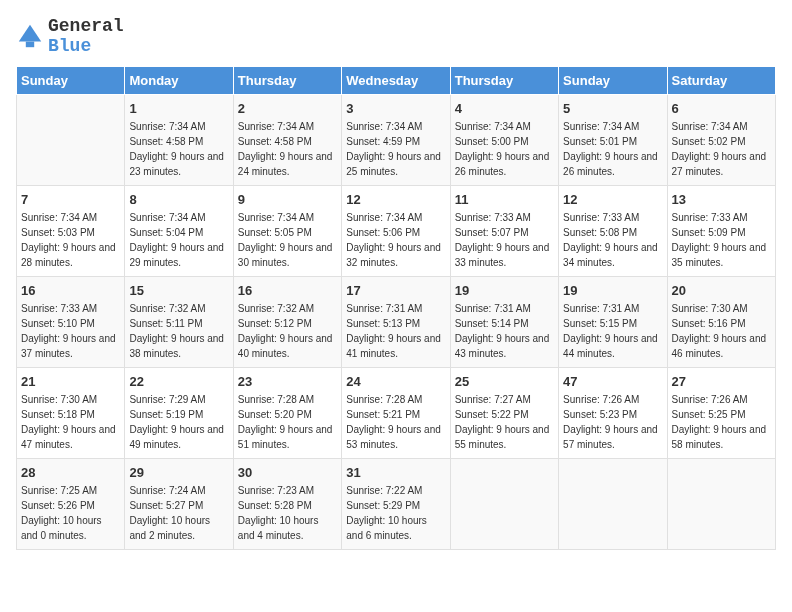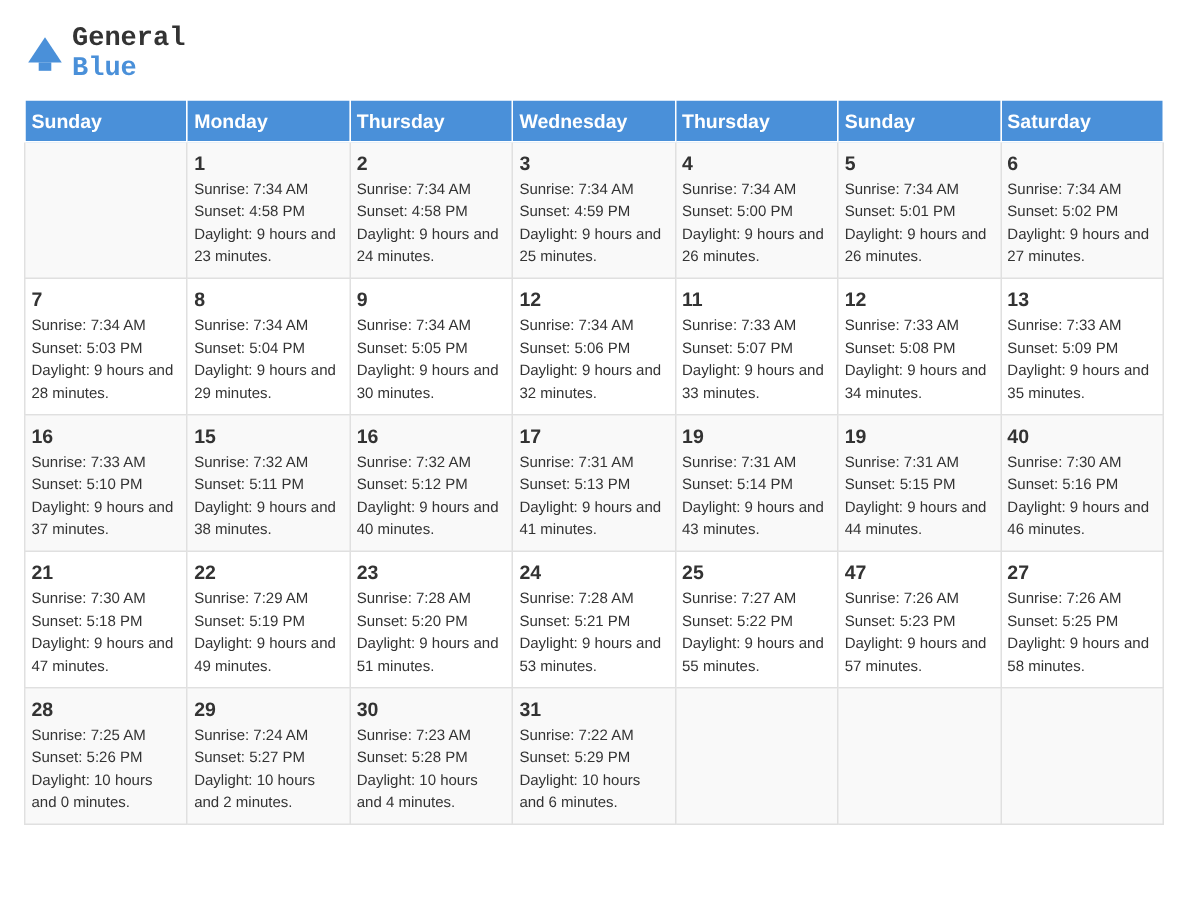--- a/index.html
+++ b/index.html
@@ -190,21 +190,21 @@
         </td>
         <td>
           <div class="day-number">19</div>
           <div class="cell-content">Sunrise: 7:31 AM<br>Sunset: 5:14 PM<br>Daylight: 9 hours and 43 minutes.</div>
         </td>
         <td>
           <div class="day-number">19</div>
           <div class="cell-content">Sunrise: 7:31 AM<br>Sunset: 5:15 PM<br>Daylight: 9 hours and 44 minutes.</div>
         </td>
         <td>
-          <div class="day-number">40</div>
+          <div class="day-number">20</div>
           <div class="cell-content">Sunrise: 7:30 AM<br>Sunset: 5:16 PM<br>Daylight: 9 hours and 46 minutes.</div>
         </td>
       </tr>
       <tr>
         <td>
           <div class="day-number">21</div>
           <div class="cell-content">Sunrise: 7:30 AM<br>Sunset: 5:18 PM<br>Daylight: 9 hours and 47 minutes.</div>
         </td>
         <td>
           <div class="day-number">22</div>

